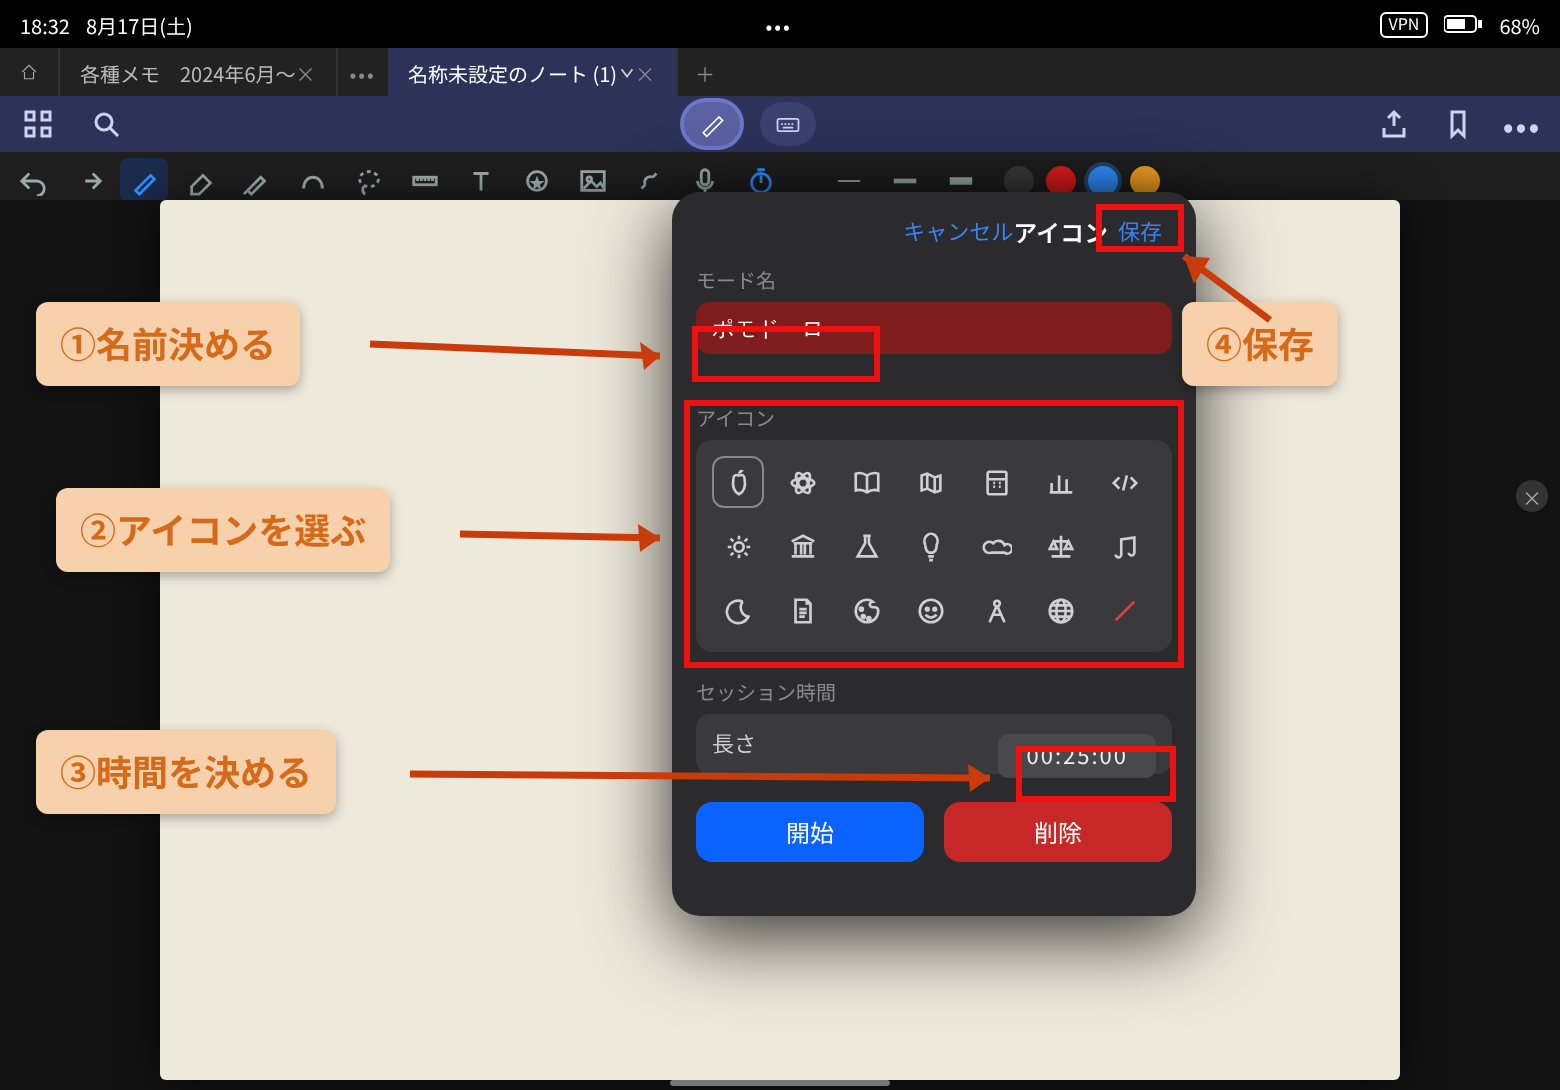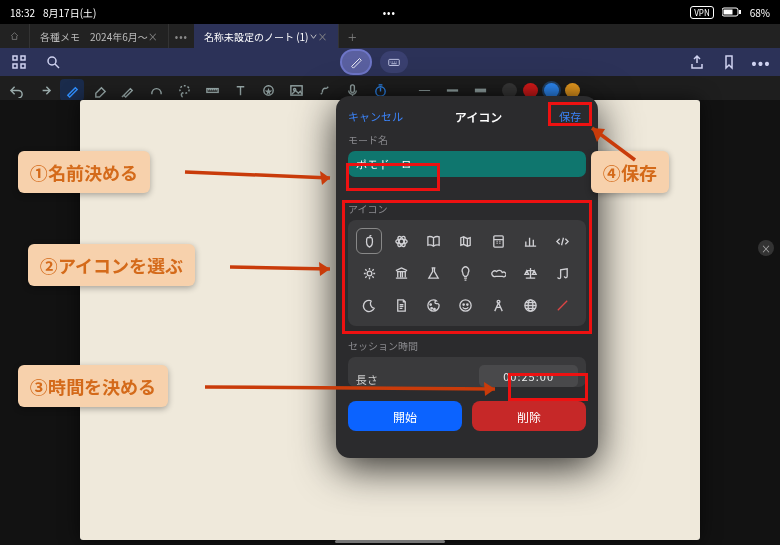--- a/index.html
+++ b/index.html
@@ -33,33 +33,33 @@
   .tl.stop svg { fill:#2f8fff; stroke:none;}
   .colors { display:flex; gap:6px; margin-left:6px; align-items:center;}
   .swatch { width:15px; height:15px; border-radius:50%;}
   .toolbar .spacer{flex:1;}
   
   .canvas-area { position:absolute; left:0; right:0; top:100px; bottom:0; background:#121212; }
   .paper { position:absolute; left:80px; top:0; width:620px; height:440px; background:#efe9db; border-radius:3px; box-shadow:0 0 20px rgba(0,0,0,.6);}
   .side-x { position:absolute; right:6px; top:140px; background:#333; color:#aaa; width:16px; height:16px; border-radius:8px; font-size:10px; display:flex; align-items:center; justify-content:center;}
   
   .modal { position:absolute; left:336px; top:96px; width:262px; height:362px; background:#2b2b2d; border-radius:14px; box-shadow:0 10px 40px rgba(0,0,0,.8); padding:10px 12px; color:#ccc; font-size:11px;}
-  .modal-hdr { display:flex; justify-content:space-between; align-items:center; }
+  .modal-hdr { display:flex; justify-content:flex-end; align-items:center; }
   .modal-hdr .cancel { color:#3b82f6; font-size:11px;}
   .modal-hdr .title { color:#fff; font-weight:600; font-size:12px;}
   .modal-hdr .save { color:#3b82f6; font-size:11px; padding:2px 5px;}
   .mlabel { color:#8a8a8e; font-size:10px; margin:6px 0 4px;}
-  .minput { background:#0f766e; border:none; border-radius:7px; height:26px; width:100%; color:#fff; padding:0 8px; font-size:11px;}
+  .minput { background:#7f1d1d; border:none; border-radius:7px; height:26px; width:100%; color:#fff; padding:0 8px; font-size:11px;}
   .icon-grid { background:#3a3a3c; border-radius:8px; padding:8px; display:grid; grid-template-columns:repeat(7,1fr); gap:6px 4px; }
   .ig { width:26px; height:26px; display:flex; align-items:center; justify-content:center; border-radius:6px;}
   .ig.sel2 { border:1.5px solid #888;}
   .ig svg { width:15px; height:15px; stroke:#d0d0d4; fill:none; stroke-width:1.4;}
   .ig.red-line svg { stroke:#d44;}
-  .sess-row { display:flex; align-items:flex-end; justify-content:space-between; background:#3a3a3c; border-radius:7px; height:30px; padding:0 8px; margin-top:4px;}
-  .sess-row .val { background:#49494b; color:#eee; padding:3px 24px; border-radius:5px; font-size:11px; letter-spacing:1px;margin-top:12px;}
+  .sess-row { display:flex; align-items:center; justify-content:space-between; background:#3a3a3c; border-radius:7px; height:30px; padding:0 8px; margin-top:4px;}
+  .sess-row .val { background:#49494b; color:#eee; padding:3px 14px; border-radius:5px; font-size:11px; letter-spacing:1px;margin-top:12px;}
   .btn-row { display:flex; gap:10px; margin-top:14px;}
   .btn { flex:1; height:30px; border-radius:8px; display:flex; align-items:center; justify-content:center; font-size:12px; color:#fff;}
   .btn.start { background:#0b63ff;}
   .btn.del { background:#c62828;}
   
   .hl { position:absolute; border:3px solid #e11; pointer-events:none;}
   
   .callout { position:absolute; background:#f7d1ac; color:#d46a1a; font-weight:700; border-radius:6px; padding:8px 12px; font-size:18px; box-shadow:0 2px 6px rgba(0,0,0,.3); pointer-events:none; white-space:nowrap;}
   svg.arrow { position:absolute; overflow:visible; pointer-events:none;}
   svg.arrow line, svg.arrow polyline { stroke:#c93b0a; stroke-width:3.5; fill:none;}

